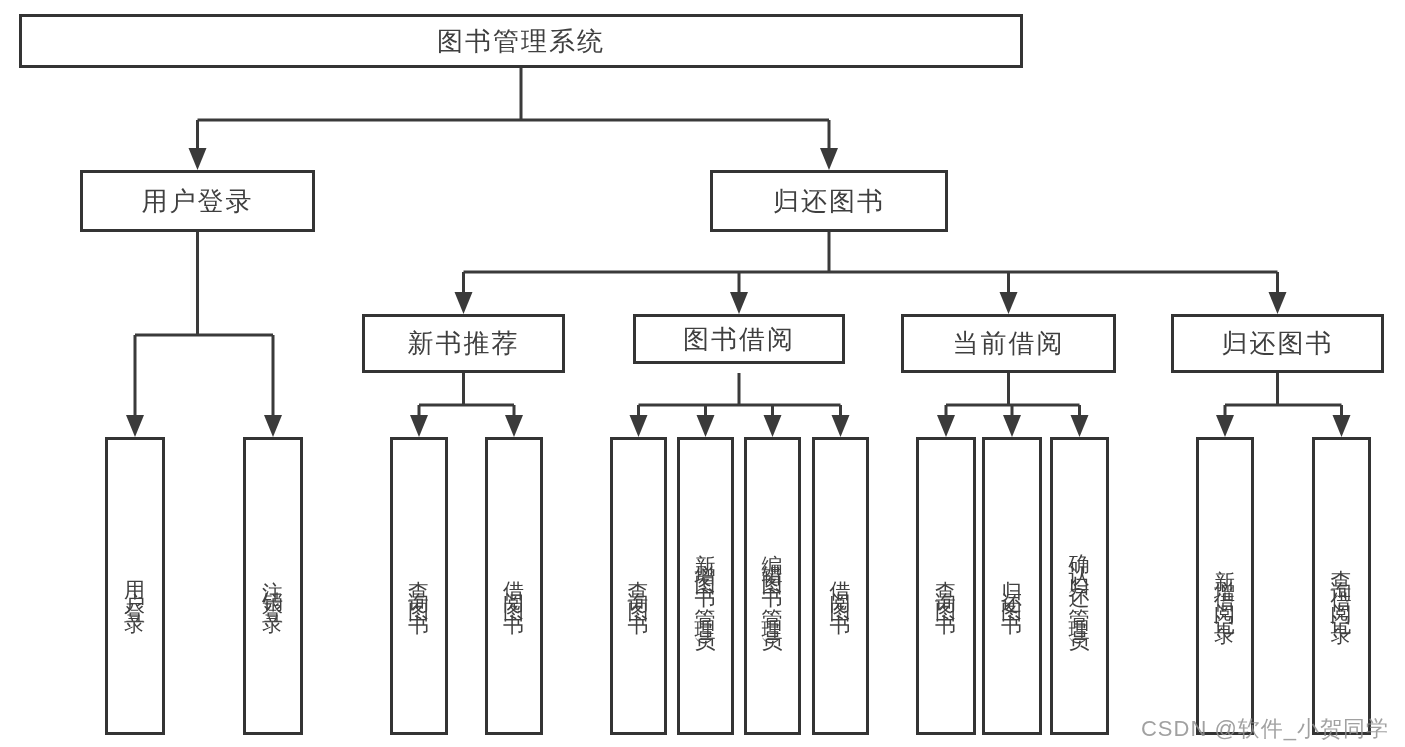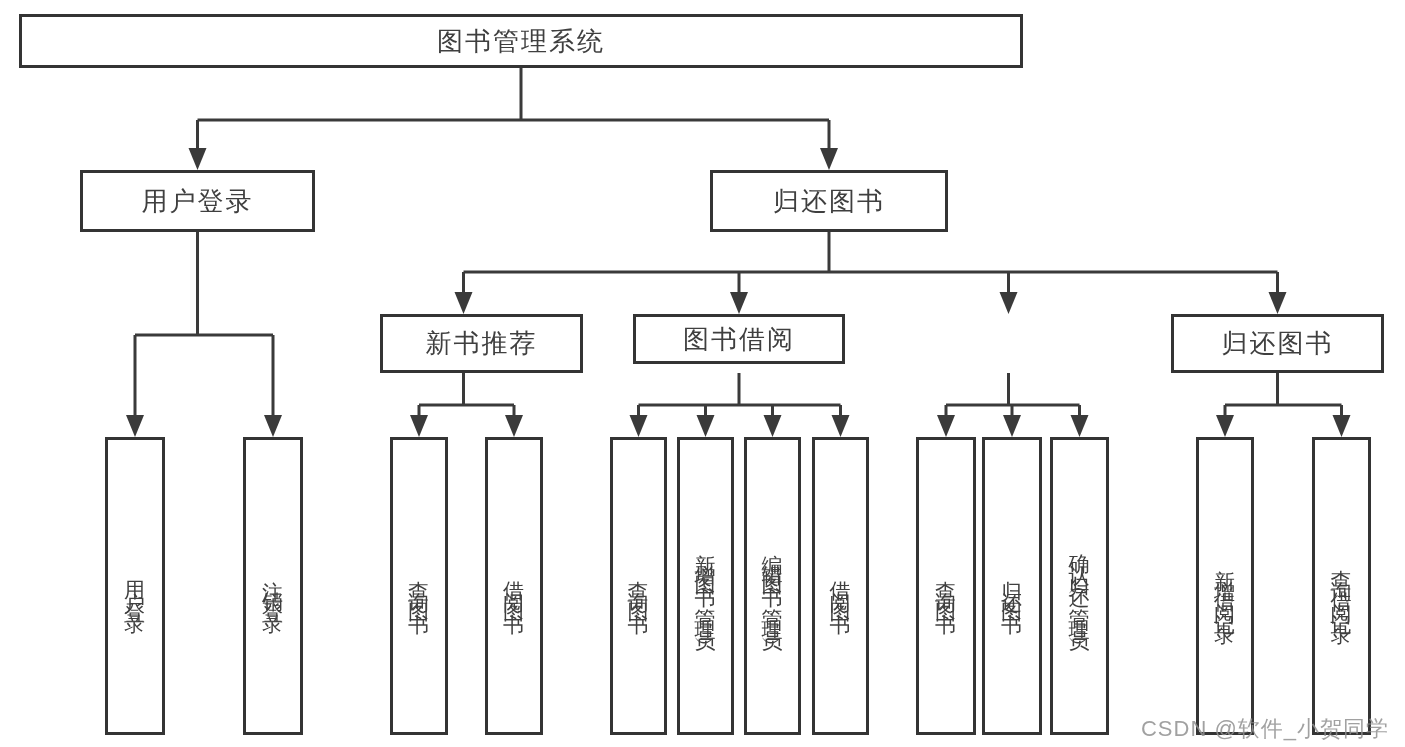--- a/index.html
+++ b/index.html
@@ -99,22 +99,23 @@
       <path d="M1225,437 L1216,415 H1234 Z"></path>
       <path d="M1341.5,437 L1332.5,415 H1350.5 Z"></path>
     </g>
   </svg>
 
   <div class="node hnode" style="left:19px; top:14px; width:1004px; height:54px;">图书管理系统</div>
 
   <div class="node hnode" style="left:80px; top:170px; width:235px; height:62px;">用户登录</div>
   <div class="node hnode" style="left:710px; top:170px; width:238px; height:62px;">归还图书</div>
 
-  <div class="node hnode" style="left:380px; top:314px; width:203px; height:59px;">新书推荐</div>
+  <div class="node hnode" style="left:362px; top:314px; width:203px; height:59px;">新书推荐</div>
   <div class="node hnode" style="left:633px; top:314px; width:212px; height:50px;">图书借阅</div>
+  <div class="node hnode" style="left:901px; top:314px; width:215px; height:59px;">当前借阅</div>
   <div class="node hnode" style="left:1171px; top:314px; width:213px; height:59px;">归还图书</div>
 
   <div class="node vnode" style="left:105px; top:437px; width:60px; height:298px;">用户登录</div>
   <div class="node vnode" style="left:243px; top:437px; width:60px; height:298px;">注销登录</div>
 
   <div class="node vnode" style="left:390px; top:437px; width:58px; height:298px;">查询图书</div>
   <div class="node vnode" style="left:485px; top:437px; width:58px; height:298px;">借阅图书</div>
 
   <div class="node vnode" style="left:610px; top:437px; width:57px; height:298px;">查询图书</div>
   <div class="node vnode" style="left:677px; top:437px; width:57px; height:298px;">新增图书（管理员）</div>

